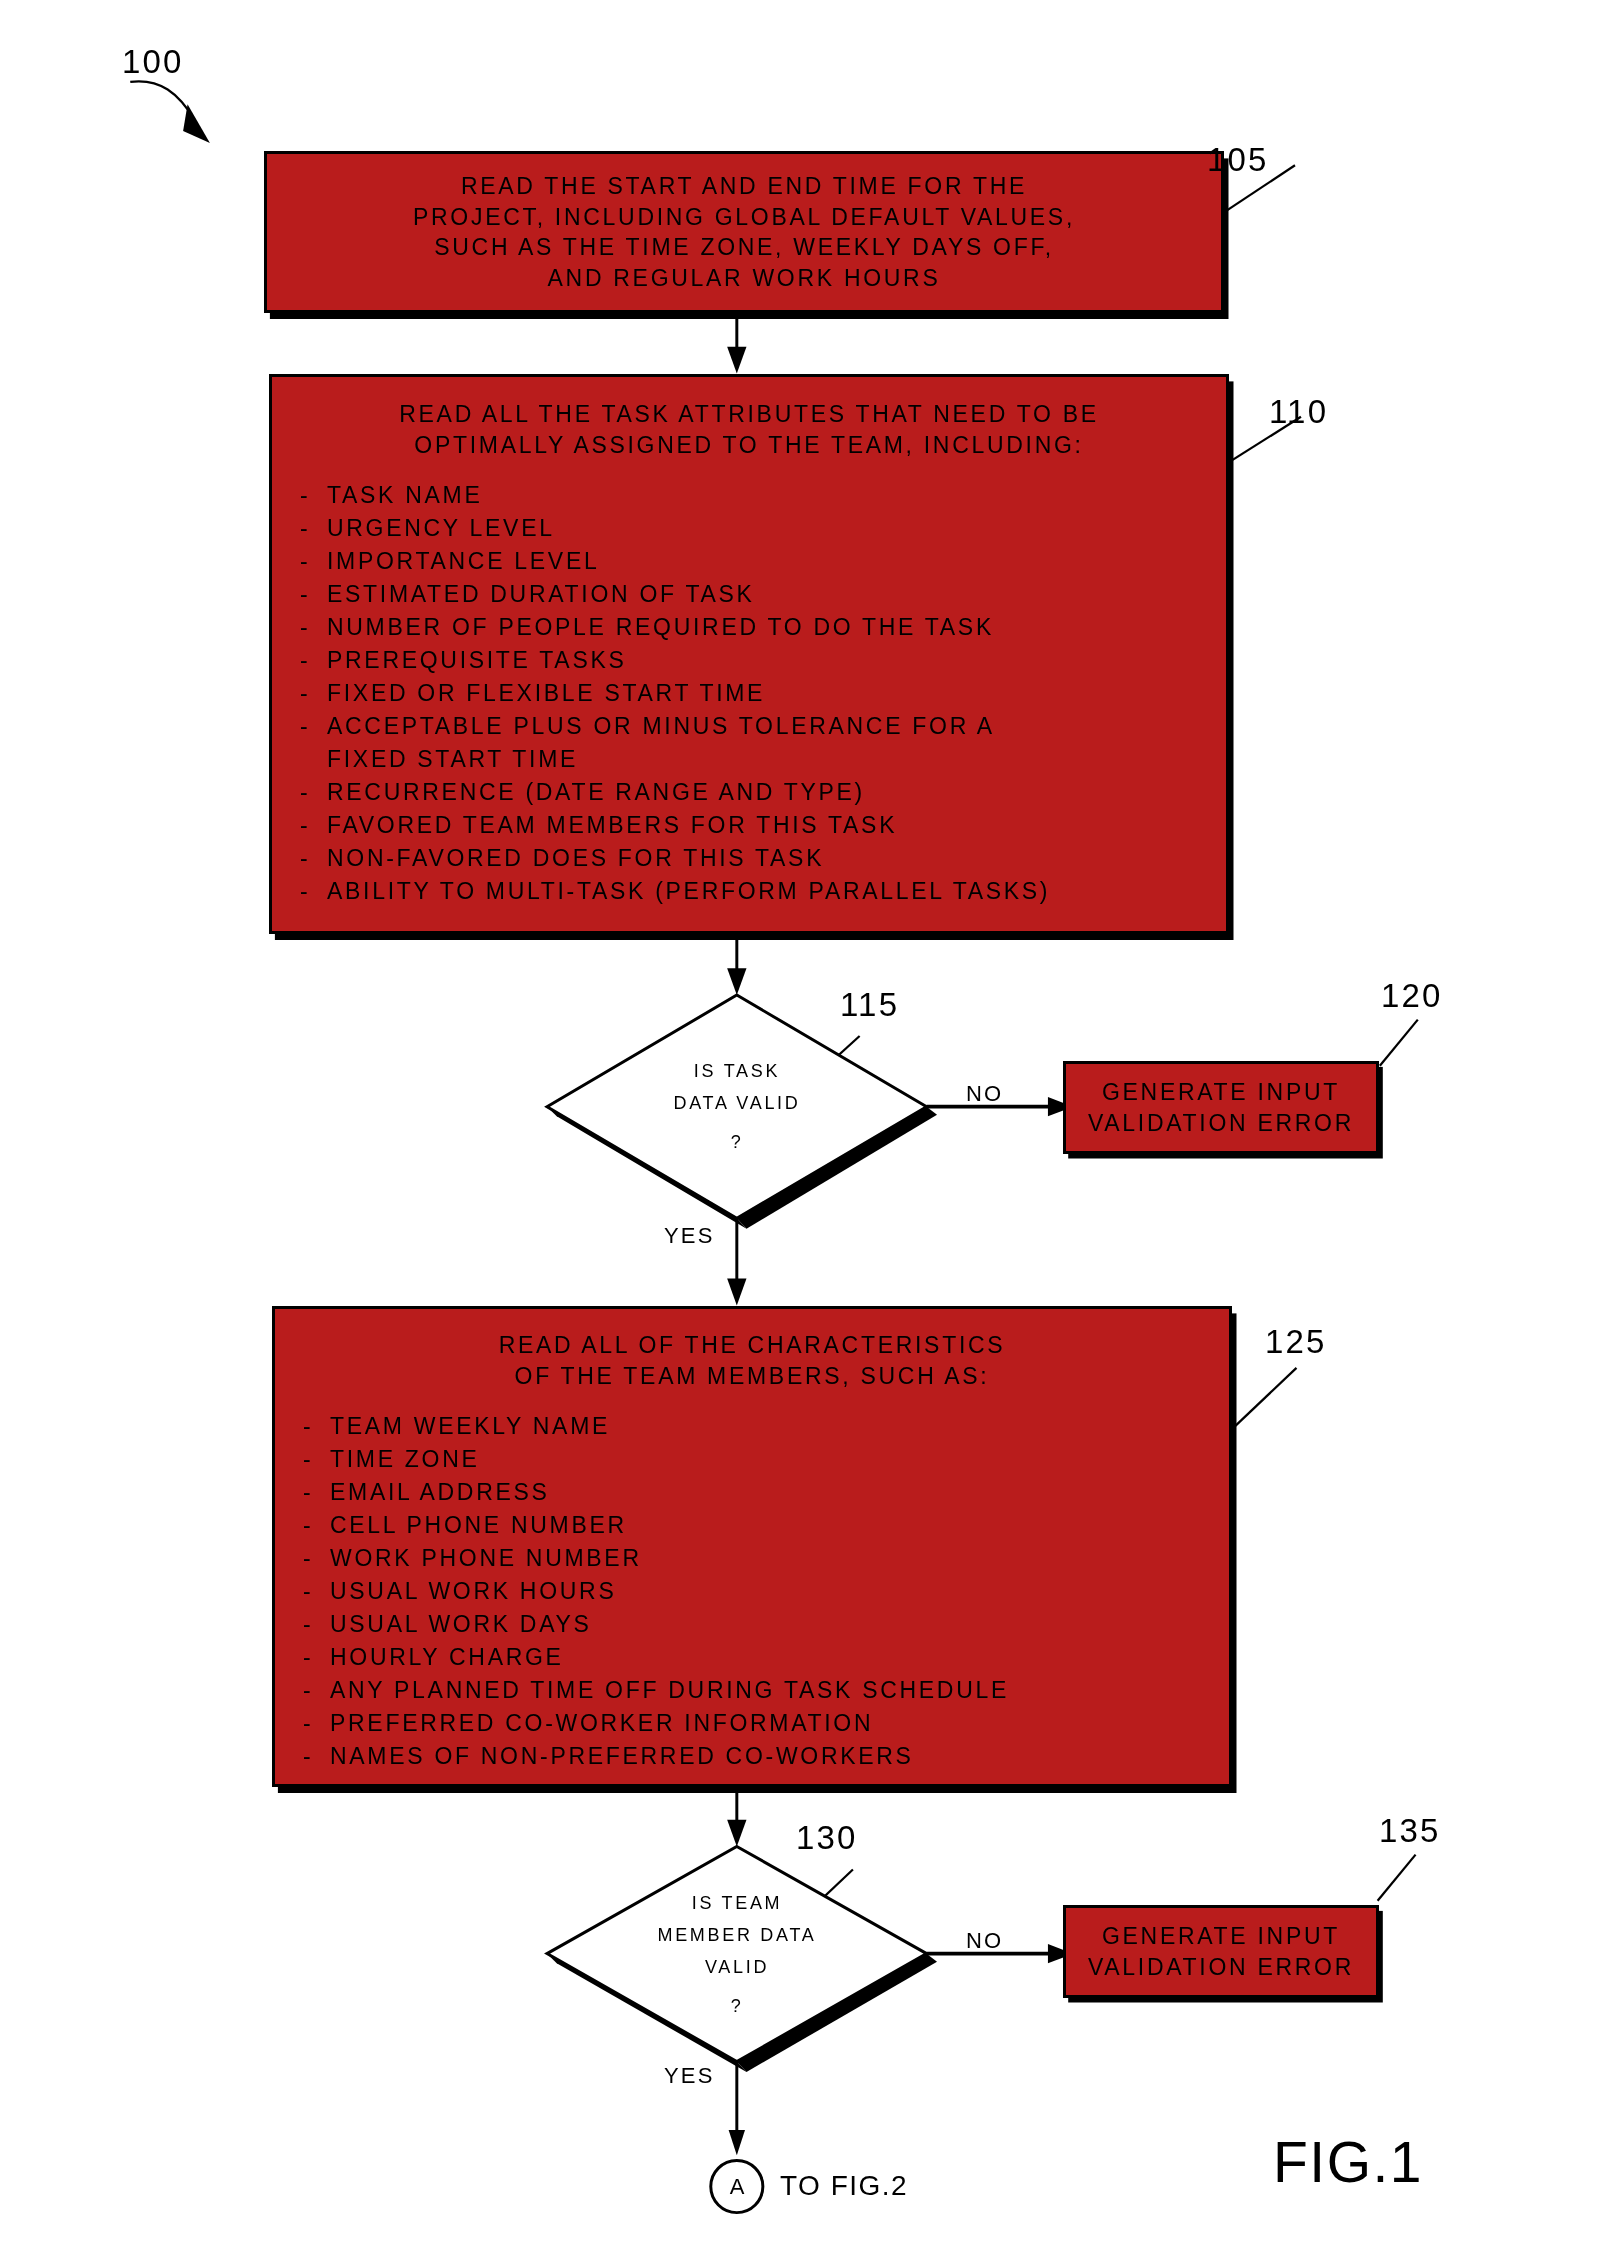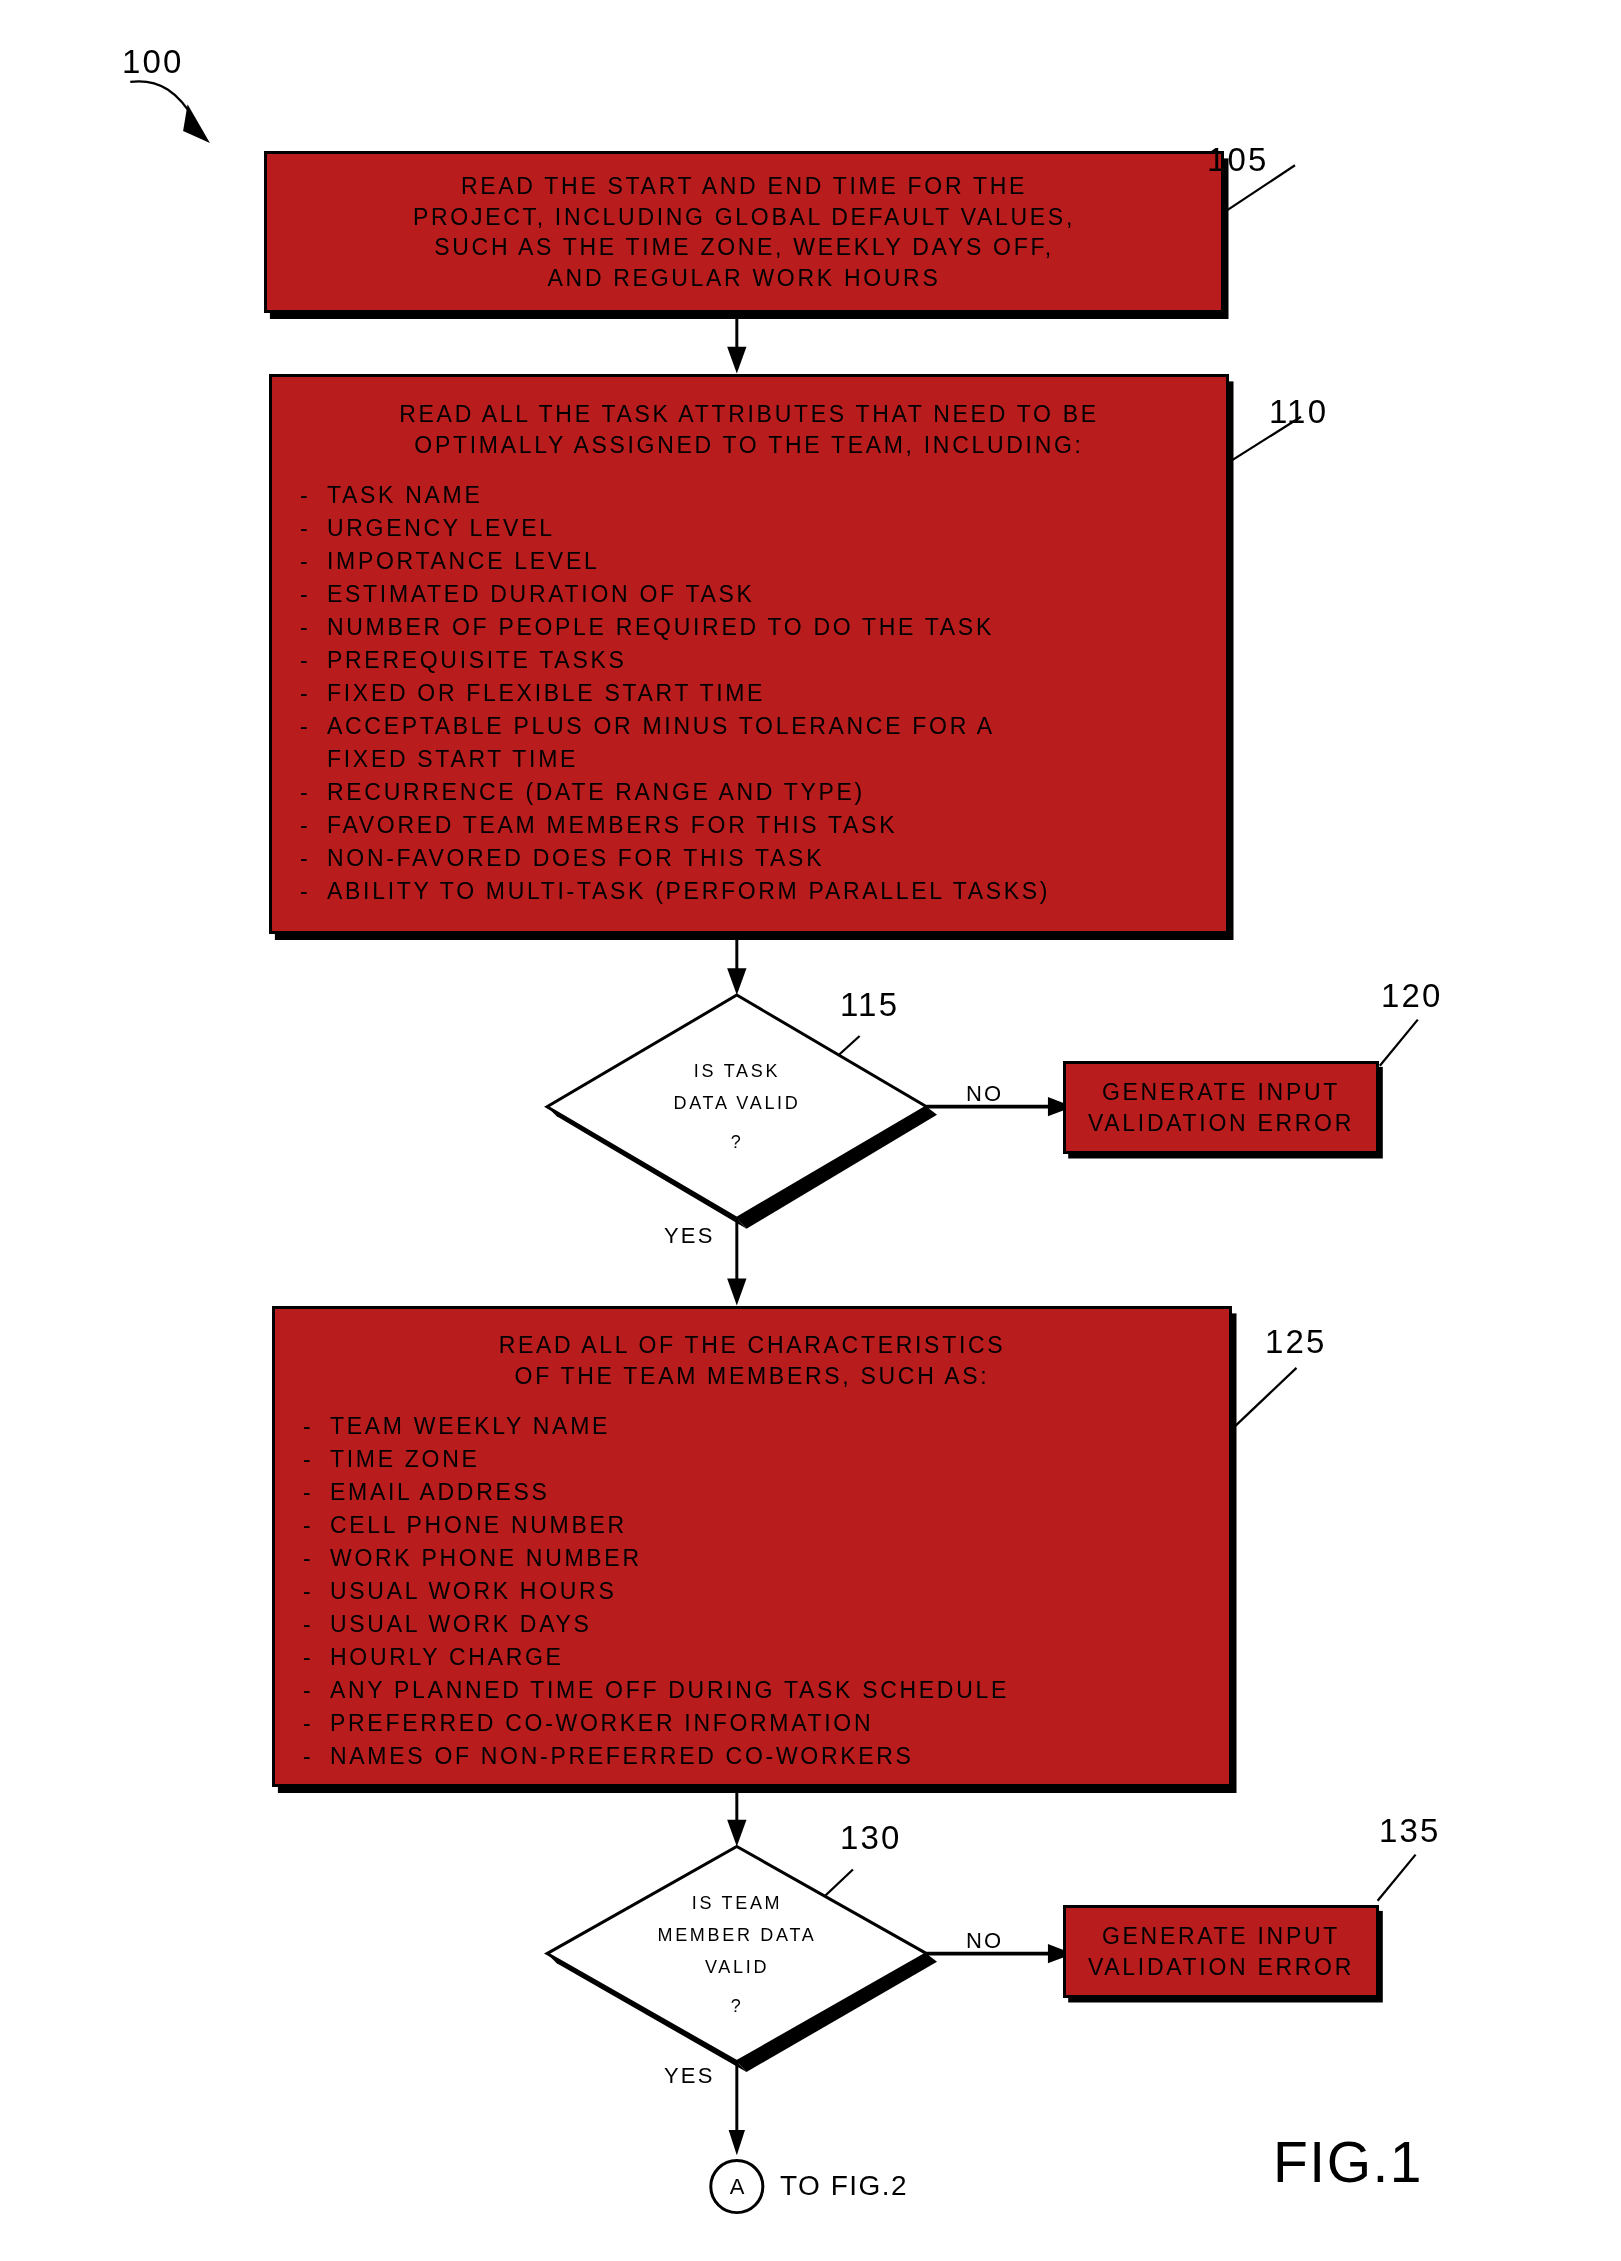--- a/index.html
+++ b/index.html
@@ -330,21 +330,21 @@
   <div class="reflabel" style="left:1265px; top:1323px;">125</div>
 
   <div class="diamond-wrap" style="left:547px; top:1847px; width:380px; height:215px;">
     <div class="diamond-text">
       <div>IS TEAM</div>
       <div>MEMBER DATA</div>
       <div>VALID</div>
       <div class="dia-q">?</div>
     </div>
   </div>
-  <div class="reflabel" style="left:840px; top:1819px;">130</div>
+  <div class="reflabel" style="left:796px; top:1819px;">130</div>
   <div class="edgelabel" style="left:966px; top:1928px;">NO</div>
   <div class="edgelabel" style="left:664px; top:2063px;">YES</div>
 
   <div class="pbox sh-small" style="left:1063px; top:1905px; width:316px; height:93px;">
     <div class="head-block">
       <div class="ctr-line">GENERATE INPUT</div>
       <div class="ctr-line">VALIDATION ERROR</div>
     </div>
   </div>
   <div class="reflabel" style="left:1379px; top:1812px;">135</div>

